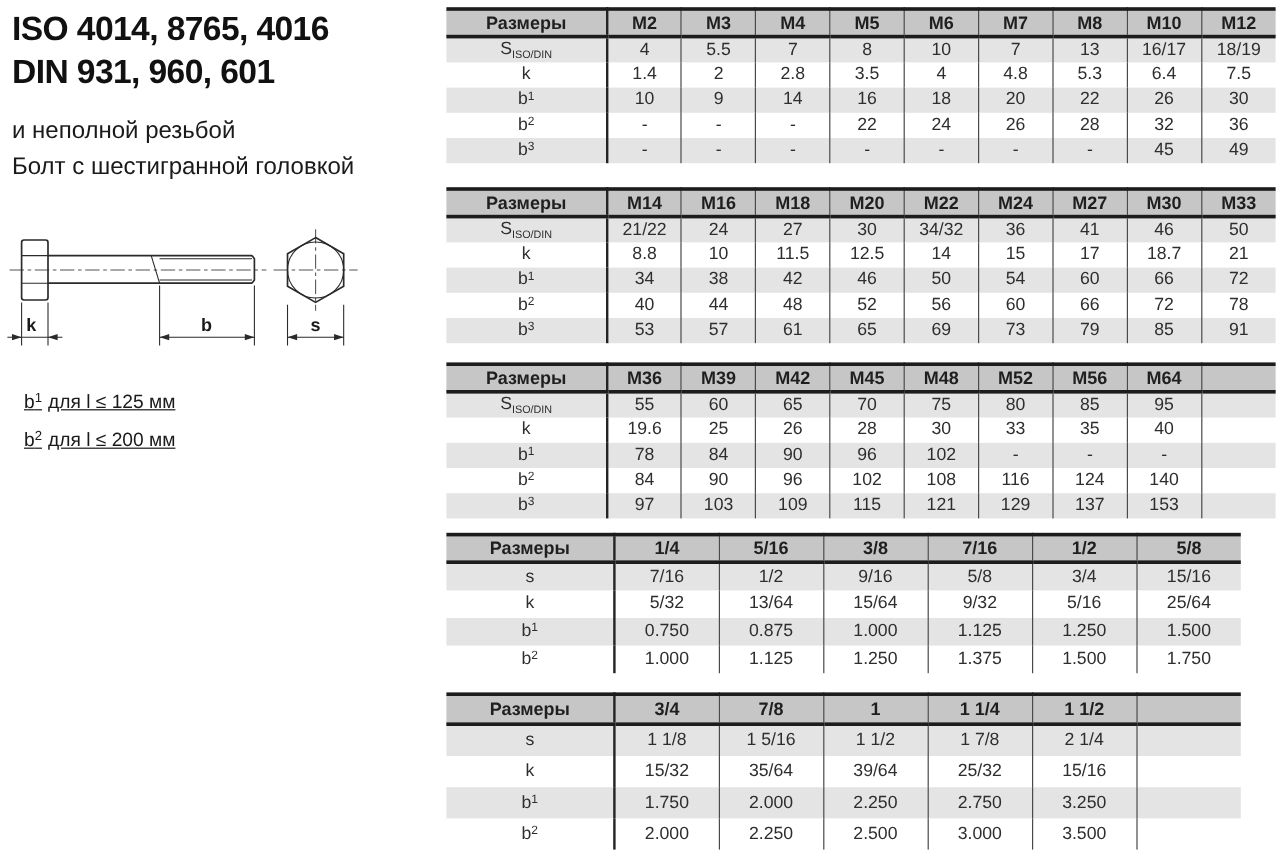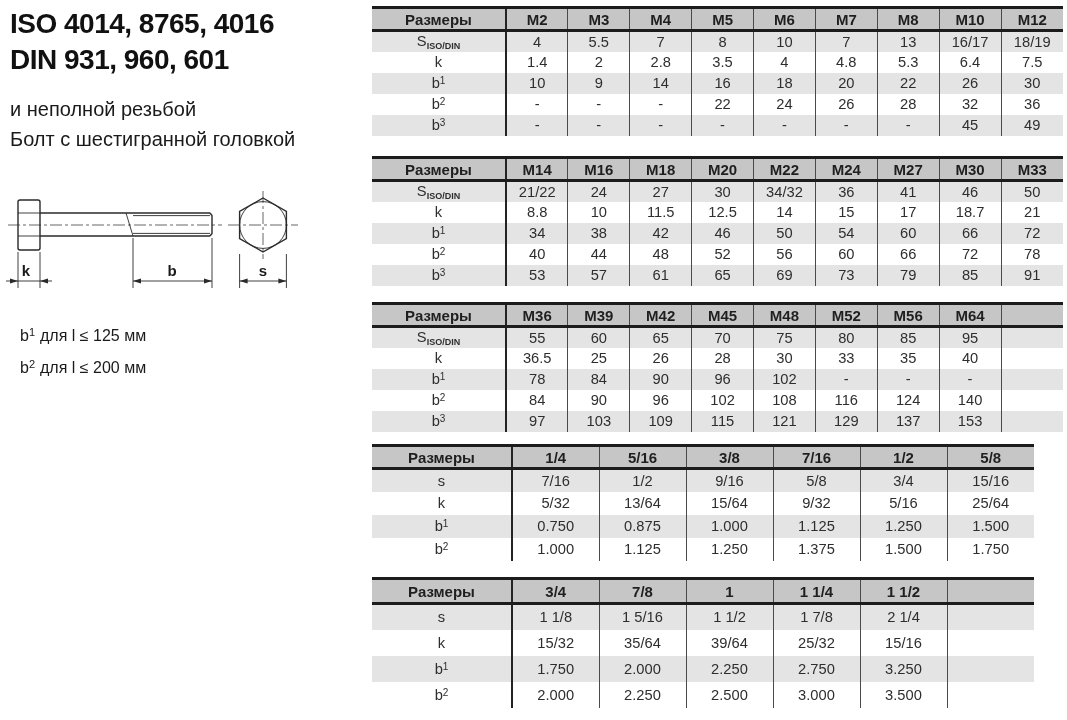--- a/index.html
+++ b/index.html
@@ -11,21 +11,21 @@
   *{margin:0;padding:0;box-sizing:border-box;}
   html,body{width:1067px;height:720px;background:#ffffff;overflow:hidden;
     font-family:"Liberation Sans", sans-serif;color:var(--txt);}
   .stage{position:relative;width:1067px;height:720px;}
 
   
   .title{position:absolute;left:10px;top:6px;font-size:28px;font-weight:bold;
     line-height:36px;color:#111;letter-spacing:-0.5px;}
   .subtitle{position:absolute;left:10px;top:94px;font-size:20px;line-height:30px;color:#1a1a1a;}
   .drawing{position:absolute;left:6px;top:188px;width:322px;height:114px;}
-  .notes{position:absolute;left:20px;top:318px;font-size:16px;line-height:29px;color:#1a1a1a;}
+  .notes{position:absolute;left:20px;top:318px;font-size:16px;line-height:29px;color:#1a1a1a;text-decoration:underline;}
   .notes sup{font-size:11px;vertical-align:5px;}
   .note .nt{margin-left:5px;}
 
   
   .tbl{position:absolute;left:372px;}
   .t1{top:6px;width:691px;}
   .t2{top:156px;width:691px;}
   .t3{top:302px;width:691px;}
   .t4{top:444px;width:662px;}
   .t5{top:577px;width:662px;}
@@ -36,21 +36,21 @@
   .t5 th{height:25px;}
   .tbl td{font-size:14.7px;text-align:center;vertical-align:middle;}
   .t1 td,.t2 td,.t3 td{height:21px;}
   .t4 td{height:23px;}
   .t5 td{height:26px;}
   .tbl tbody tr:nth-child(odd){background:var(--stripe);}
   .tbl th:not(:first-child),.tbl td:not(:first-child){border-left:1px solid #4a4a4a;}
   .tbl th:nth-child(2),.tbl td:nth-child(2){border-left:2px solid #232323;}
   .w9 th:first-child{width:134px;}
   .w6 th:first-child{width:140px;}
-  .tbl sub{font-size:9px;vertical-align:-3px;letter-spacing:0;font-weight:bold;}
+  .tbl sub{font-size:9px;vertical-align:-3px;letter-spacing:0;}
   .tbl sup{font-size:10px;vertical-align:4px;}
 
   
   .ln{stroke:#2a2a2a;stroke-width:1.4;fill:none;}
   .thin{stroke:#2a2a2a;stroke-width:0.9;fill:none;}
   .cl{stroke:#555;stroke-width:0.9;fill:none;stroke-dasharray:12 3 3 3;}
   .dimtxt{font-size:15px;font-weight:bold;fill:#1a1a1a;}
   .arr{fill:#2a2a2a;stroke:none;}
 </style>
 </head>
@@ -301,21 +301,21 @@
             <td>65</td>
             <td>70</td>
             <td>75</td>
             <td>80</td>
             <td>85</td>
             <td>95</td>
             <td></td>
           </tr>
           <tr>
             <td><span>k</span></td>
-            <td>36.5</td>
+            <td>19.6</td>
             <td>25</td>
             <td>26</td>
             <td>28</td>
             <td>30</td>
             <td>33</td>
             <td>35</td>
             <td>40</td>
             <td></td>
           </tr>
           <tr>

